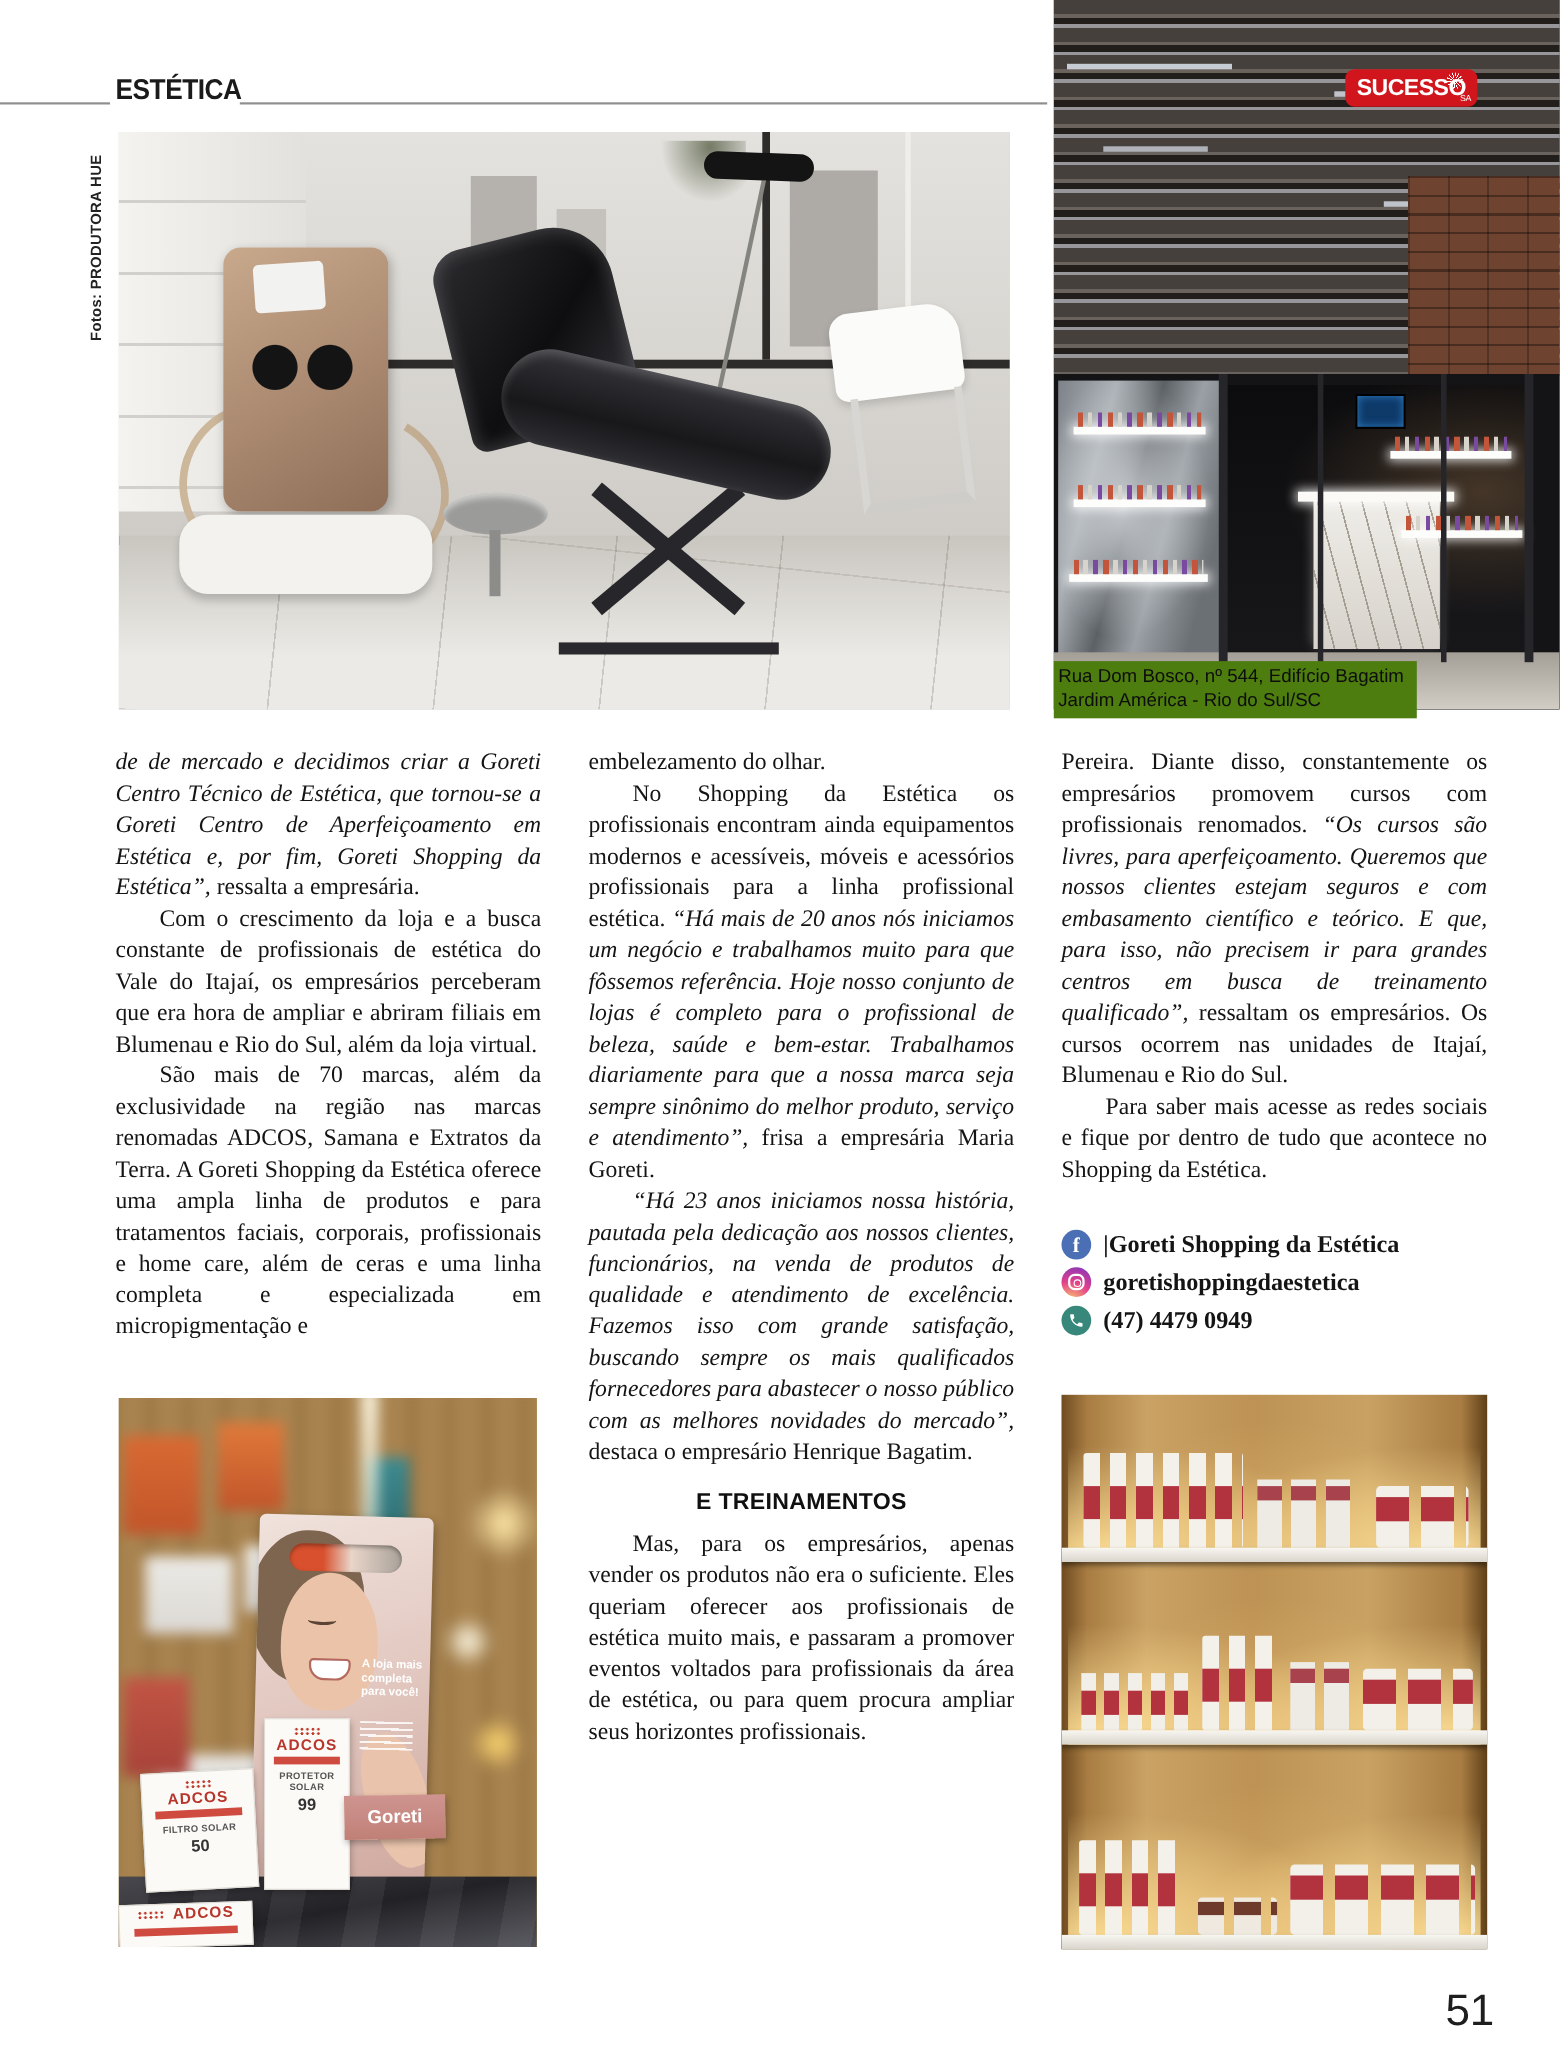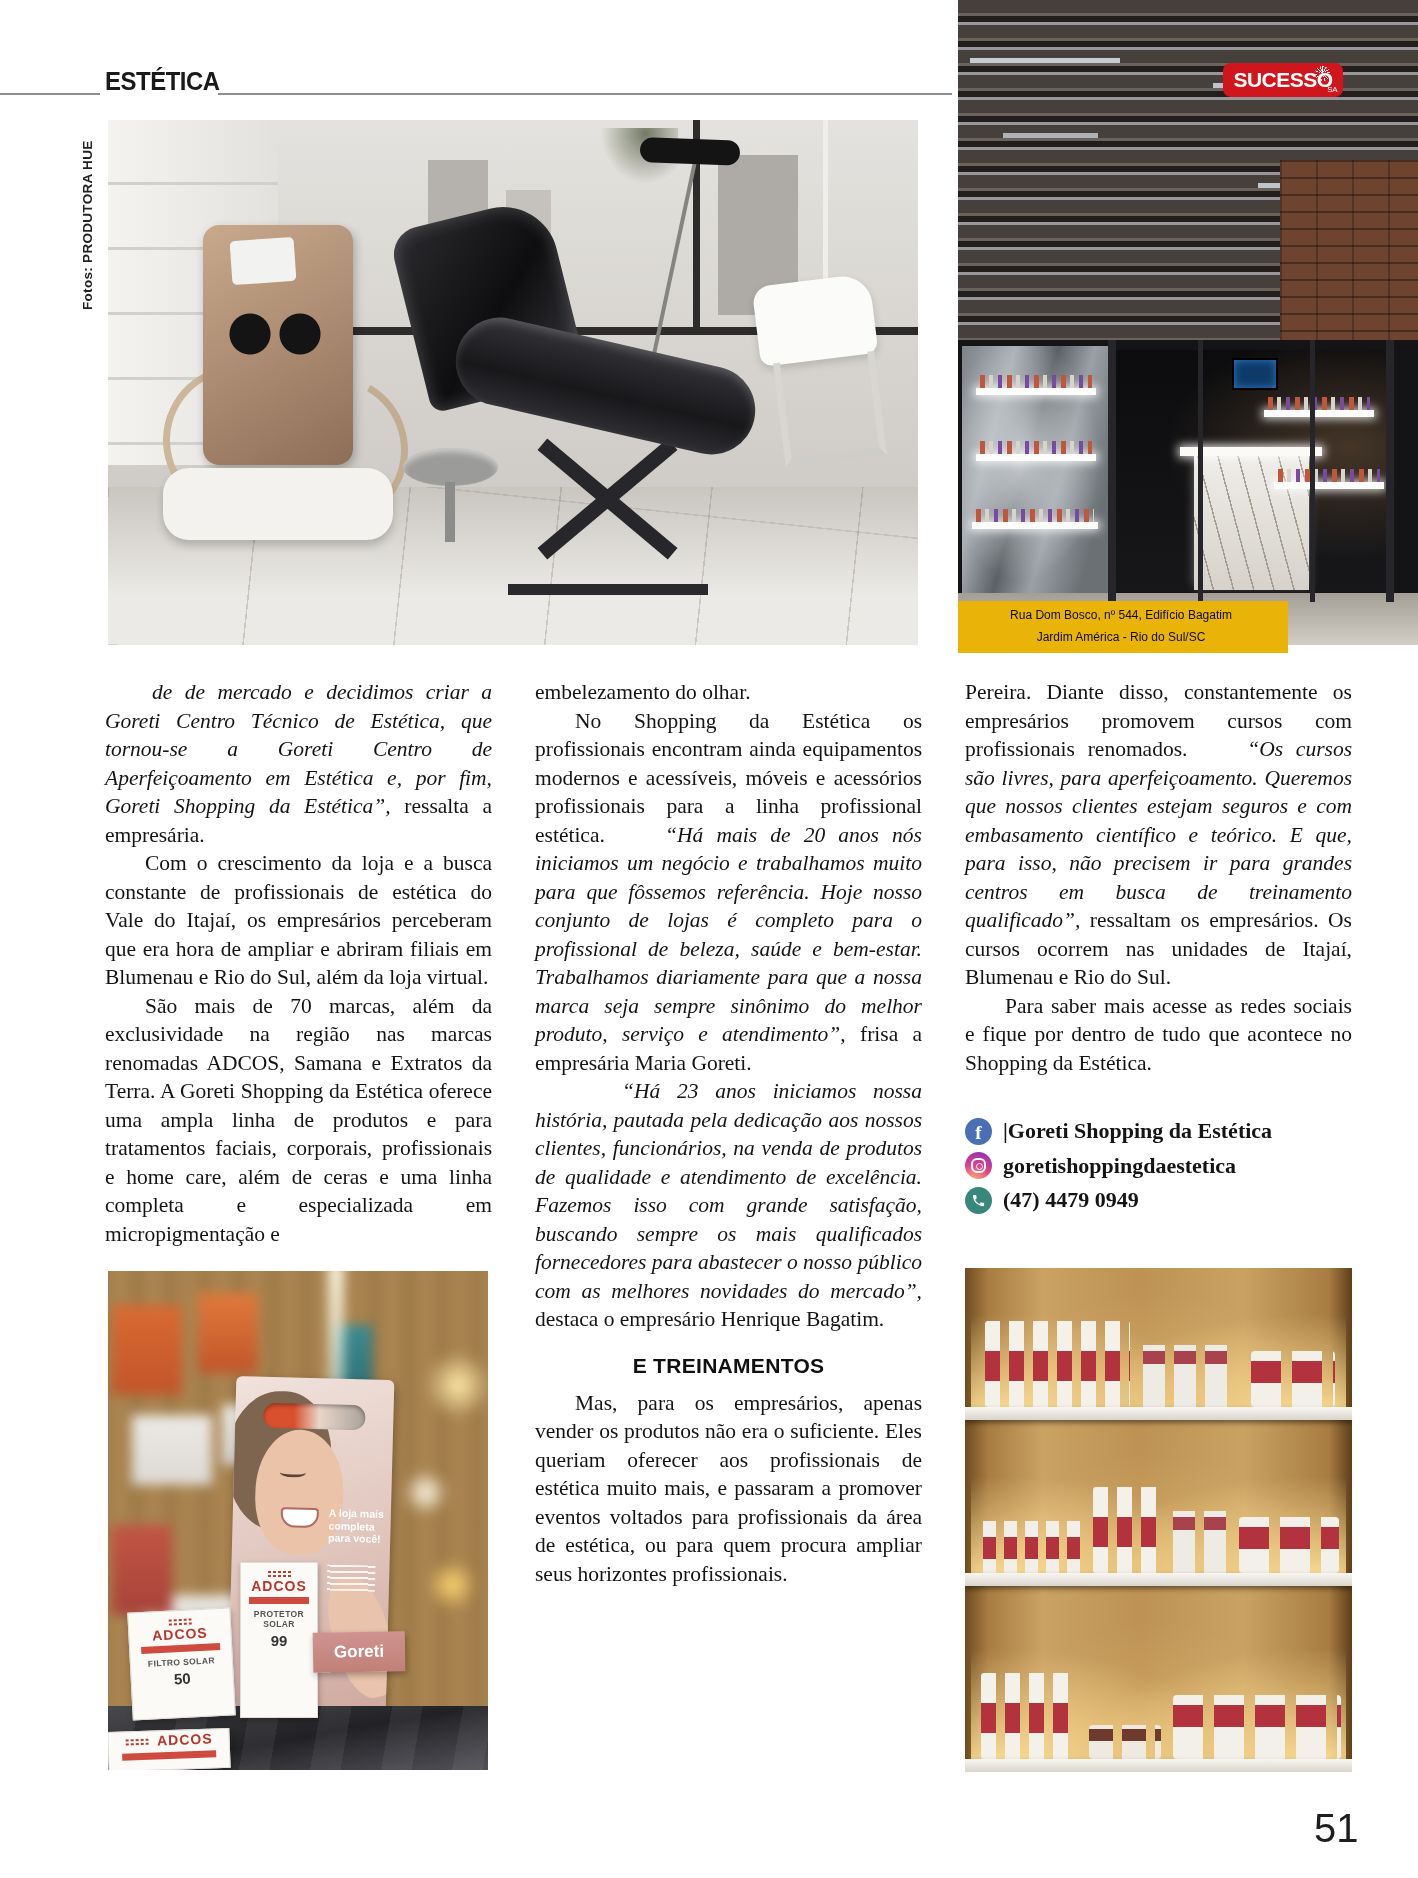--- a/index.html
+++ b/index.html
@@ -138,31 +138,31 @@
   
   .credit {
     position:absolute; left:80px; top:150px; height:160px;
     writing-mode: vertical-rl; transform: rotate(180deg);
     font-family:"Liberation Sans",sans-serif; font-size:13.5px; font-weight:600; color:#222;
     letter-spacing:.3px; white-space:nowrap;
   }
   
   .caption {
     position:absolute; left:958px; top:601px; width:330px; z-index:6;
-    background:#eab308; padding:3px 8px 5px 4px;
-    font-family:"Liberation Sans",sans-serif; font-size:12px; line-height:22px; color:#0d0d0d;text-align:center;
+    background:#4d7c0f; padding:3px 8px 5px 4px;
+    font-family:"Liberation Sans",sans-serif; font-size:17px; line-height:22px; color:#0d0d0d;
   }
   
   .col { position:absolute; width:387px; text-align:justify; font-size:21.5px; line-height:28.5px; color:#141414; }
   .col1 { left:105px; top:678px; }
   .col2 { left:535px; top:678px; }
   .col3 { left:965px; top:678px; }
   .para { margin:0; }
   .para.ind { text-indent:40px; }
-  .em { font-style:italic;margin-left:47px; }
+  .em { font-style:italic; }
   .subhead {
     text-align:center; font-family:"Liberation Sans",sans-serif; font-weight:700;
     font-size:21px; line-height:29px; letter-spacing:.3px; color:#101010; margin:17px 0 9px;
   }
   
   .contact { margin-top:40px; font-weight:700; font-size:22px; text-align:left; }
   .contact-line { display:flex; align-items:center; gap:11px; margin-bottom:6px; }
   .ico { width:27px; height:27px; border-radius:50%; flex:0 0 auto; position:relative;
     display:flex; align-items:center; justify-content:center; }
   .ico.fb { background:#4a6fb5; }

